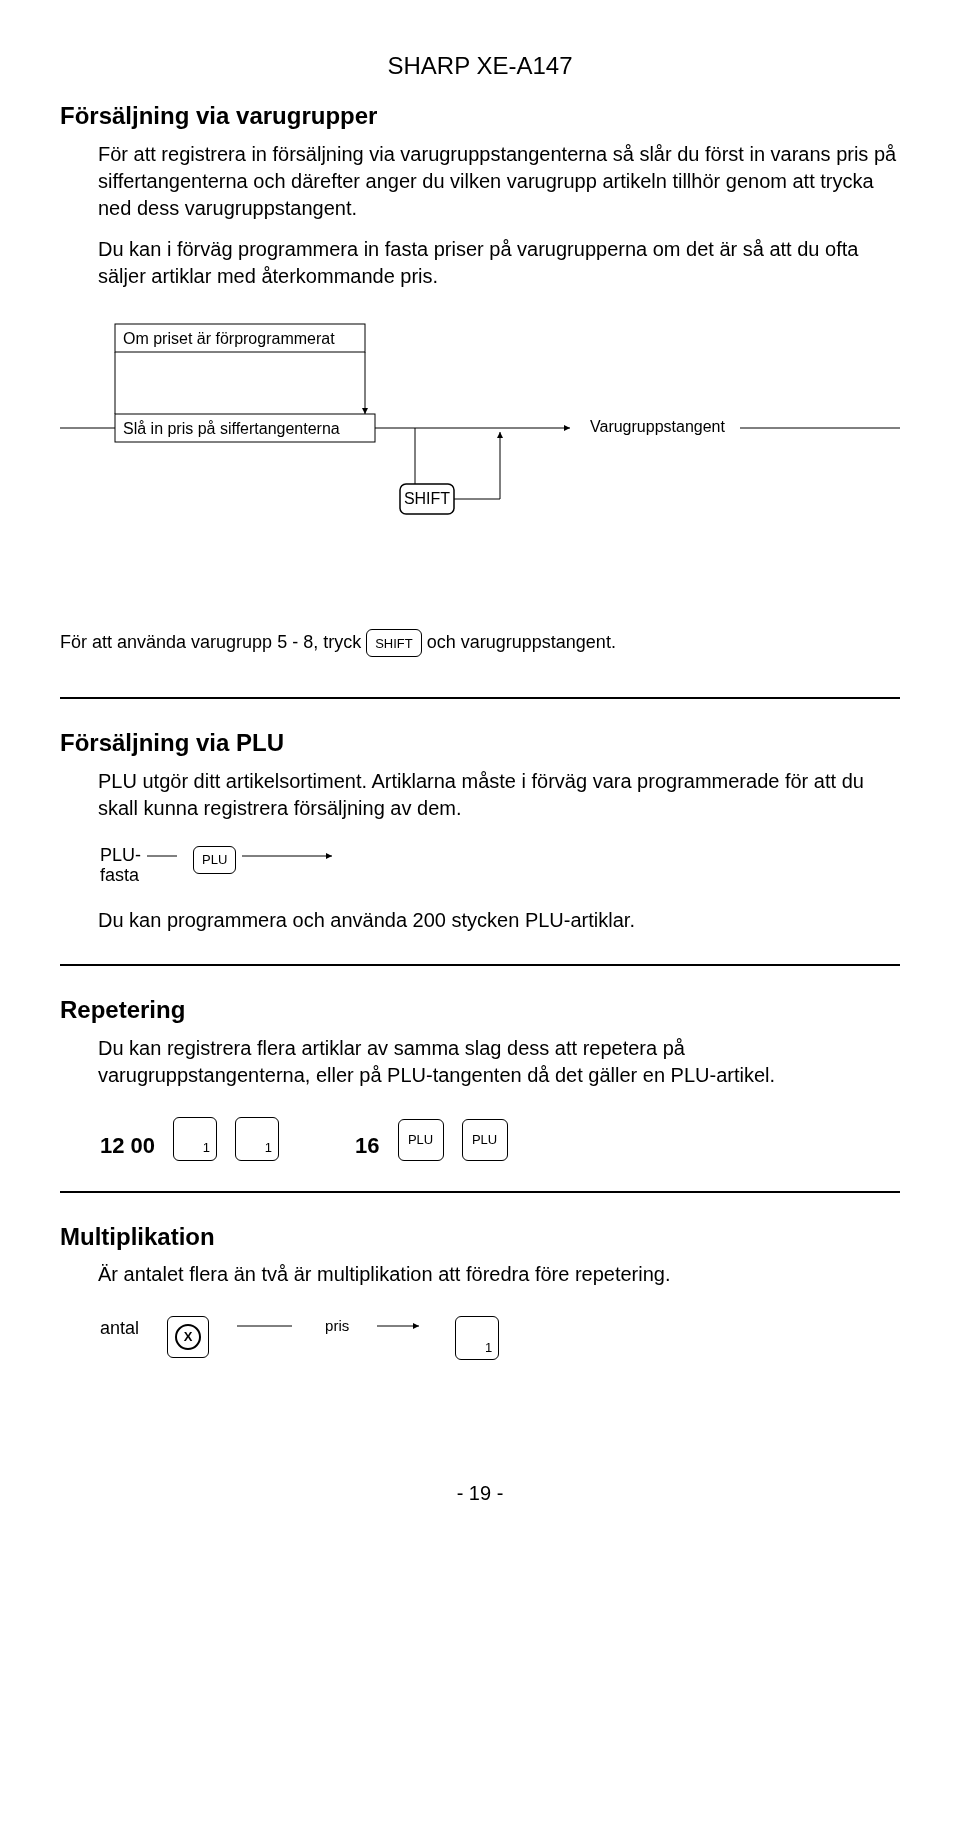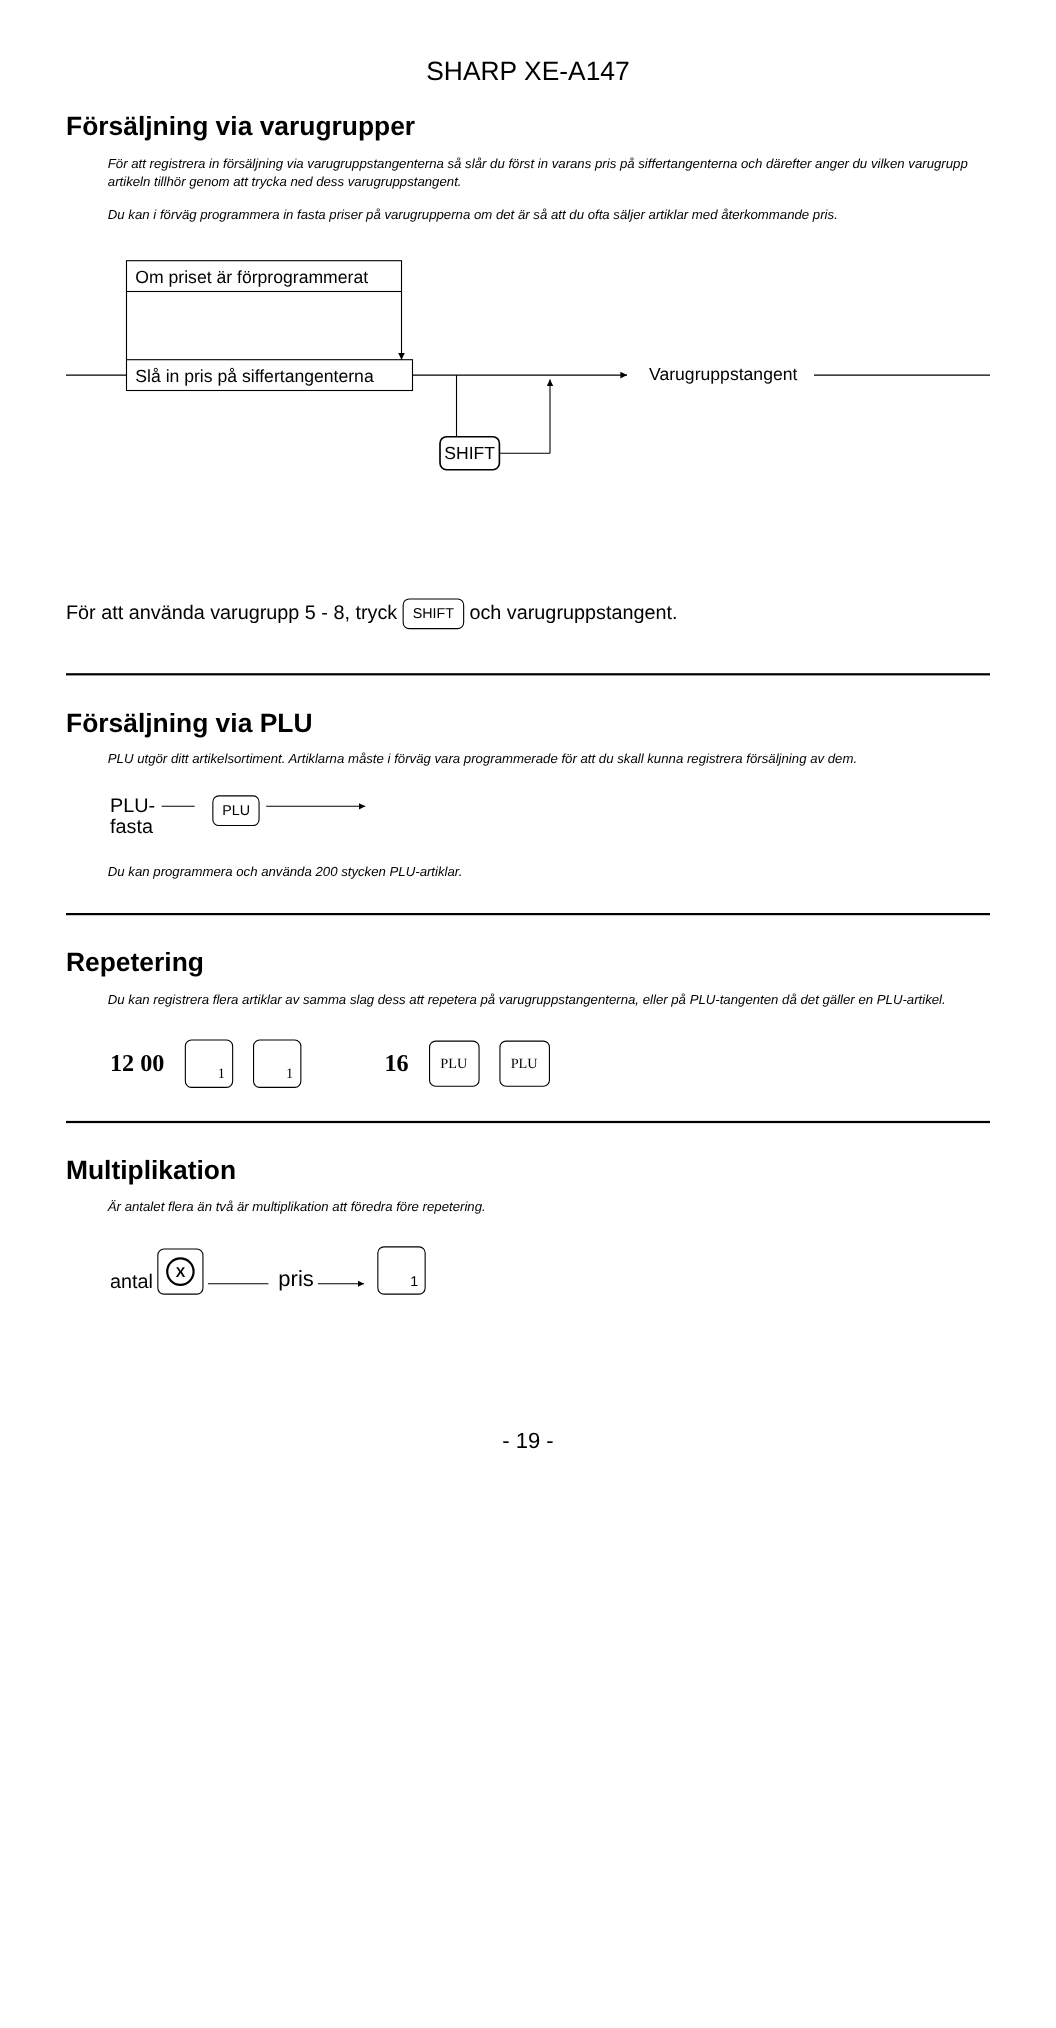--- a/index.html
+++ b/index.html
@@ -16,23 +16,22 @@
     font-size: 24px;
     margin-bottom: 18px;
     font-weight: normal;
   }
   .section-heading {
     font-size: 24px;
     font-weight: bold;
     margin: 0 0 8px 0;
   }
   .body-text {
-    font-size: 12px;
+    font-size: 20px;
     margin: 0 0 14px 38px;
-    font-style: italic;
   }
   .diagram1 {
     width: 100%;
     height: 260px;
     margin: 10px 0 30px 0;
   }
   .key {
     display: inline-flex;
     border: 1.5px solid #000;
     border-radius: 6px;
@@ -74,34 +73,33 @@
     align-items: flex-start;
     margin: 24px 0 22px 40px;
     gap: 6px;
   }
   .plu-label {
     font-size: 18px;
     line-height: 1.1;
   }
   .repeat-row {
     display: flex;
-    align-items: center;
+    align-items: flex-end;
     margin: 28px 0 30px 40px;
     gap: 18px;
-    font-family: Liberation Serif, serif;
   }
   .big-num {
     font-size: 22px;
     font-weight: bold;
   }
   .mult-row {
     display: flex;
-    align-items: flex-end;
+    align-items: flex-start;
     margin: 28px 0 30px 40px;
-    gap: 4px;
+    gap: 28px;
   }
   .circle-x {
     display: inline-flex;
     border: 2px solid #000;
     border-radius: 50%;
     width: 22px;
     height: 22px;
     align-items: center;
     justify-content: center;
     font-weight: bold;
@@ -214,21 +212,21 @@
 <p class="body-text">Är antalet flera än två är multiplikation att föredra före repetering.</p>
 
 <div class="mult-row">
   <span style="font-size:18px">antal</span>
   <span class="key" style="width:42px;height:42px;padding:0">
     <span class="circle-x">X</span>
   </span>
   <svg width="60" height="20">
     <line x1="0" y1="10" x2="55" y2="10" stroke="#000" stroke-width="1"></line>
   </svg>
-  <span style="font-size:20px">pris</span>
+  <span style="font-size:15px">pris</span>
   <svg width="50" height="20">
     <defs>
         <marker id="a4" markerWidth="8" markerHeight="8" refX="6" refY="3" orient="auto">
           <path d="M0,0 L6,3 L0,6 Z" fill="#000"></path>
         </marker>
       </defs>
     <line x1="0" y1="10" x2="42" y2="10" stroke="#000" stroke-width="1" marker-end="url(#a4)"></line>
   </svg>
   <span class="key-corner">
       <span>1</span>

